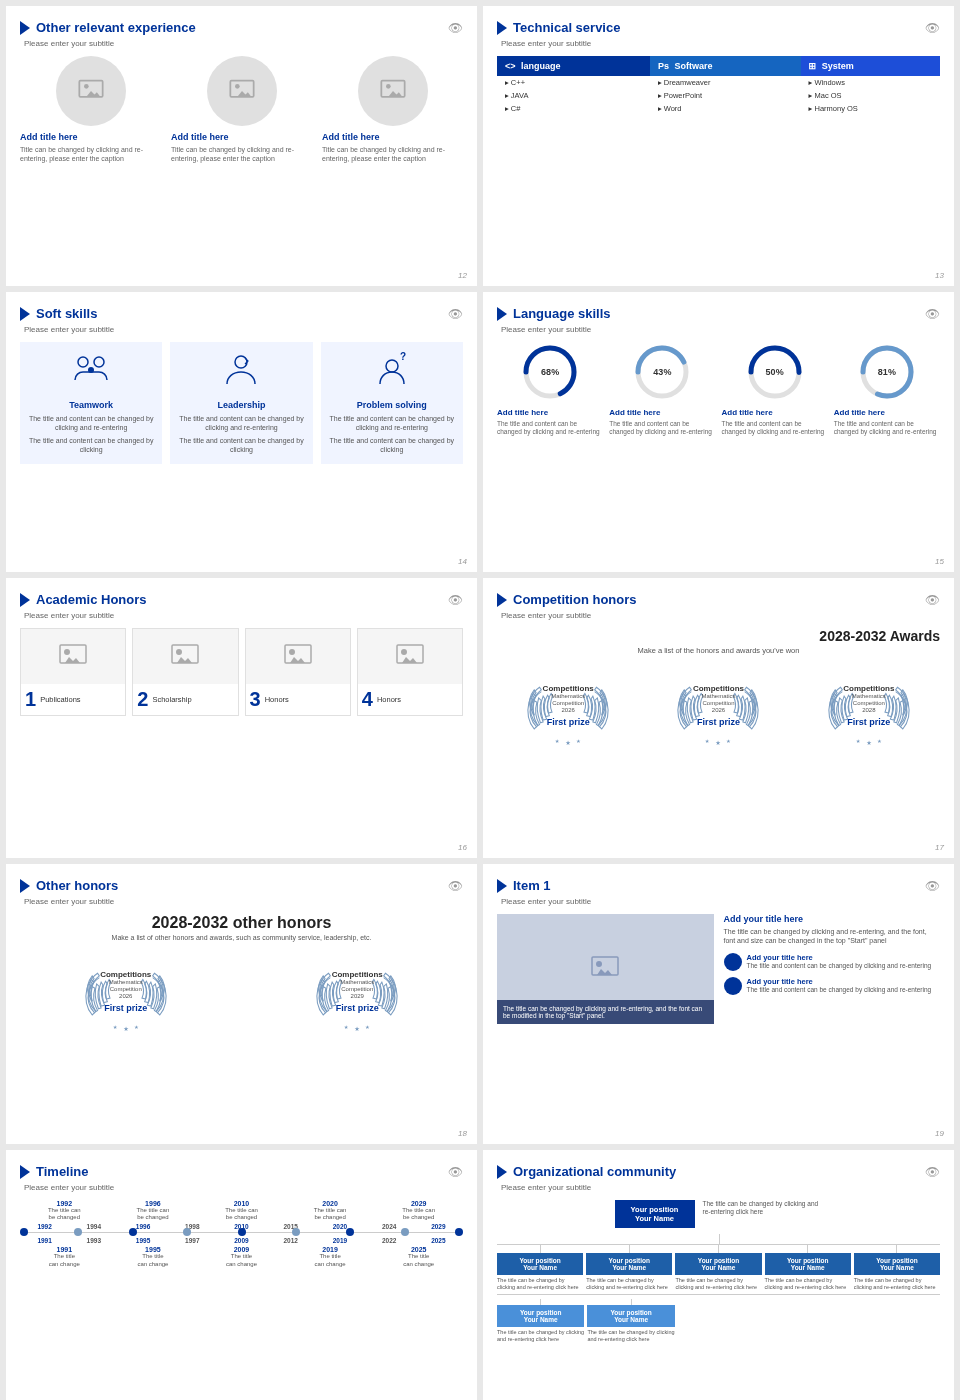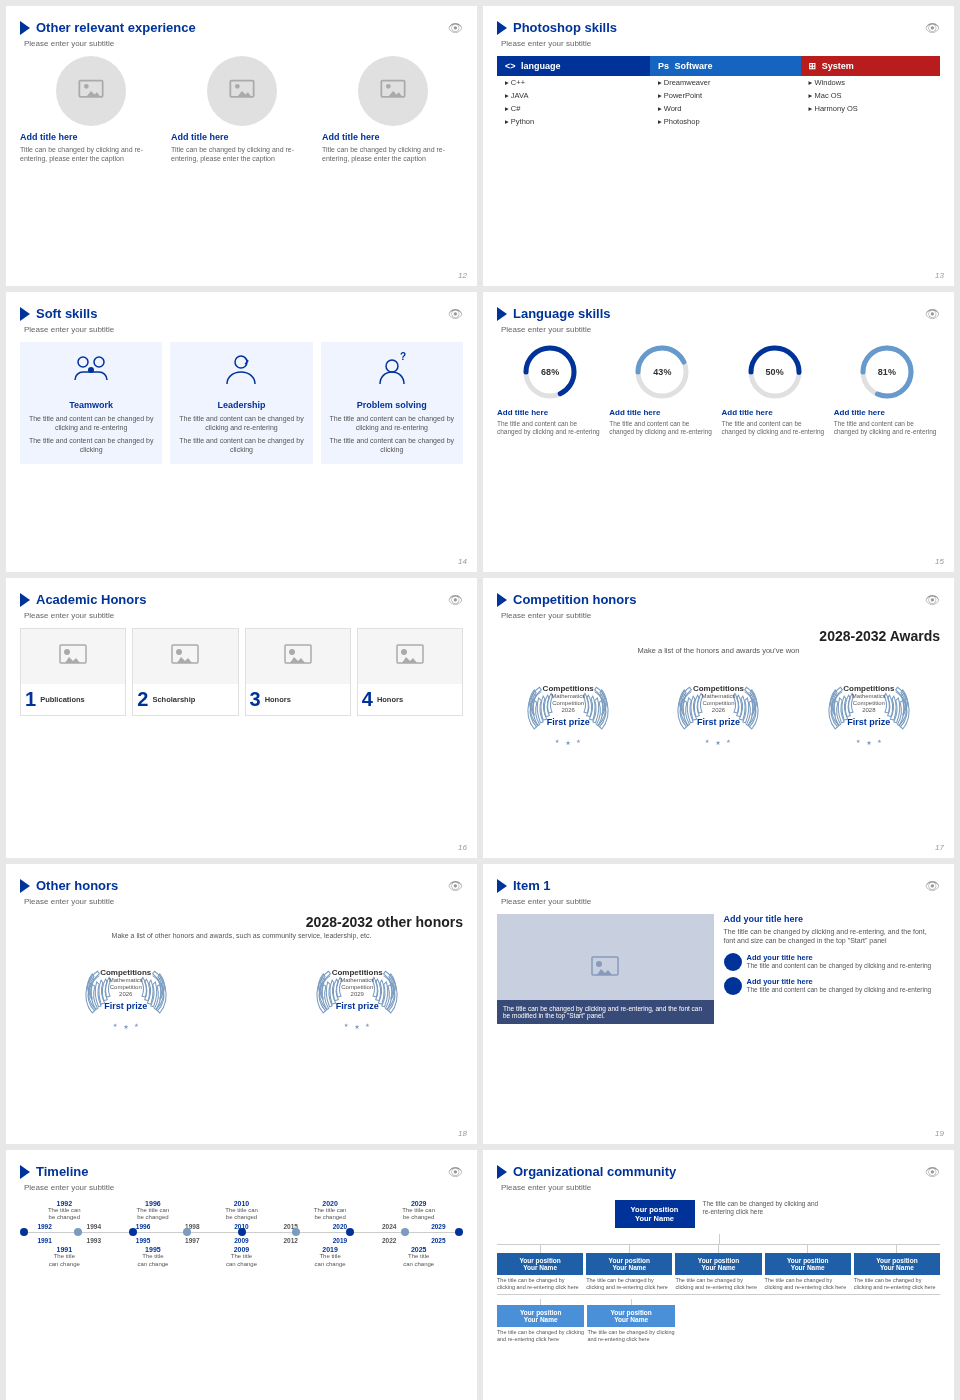--- a/index.html
+++ b/index.html
@@ -114,21 +114,21 @@
     
     .tech-table th {
       padding: 5px 8px;
       color: white;
       text-align: left;
       font-size: 9px;
     }
     
     .th-lang { background: #003399; }
     .th-soft { background: #1565c0; }
-    .th-sys { background: #b91c1c; }
+    .th-sys { background: #1d4ed8; }
     
     .th-icon {
       display: inline-block;
       margin-right: 3px;
     }
     
     .tech-table td {
       padding: 2px 8px;
       color: #333;
       vertical-align: top;
@@ -253,21 +253,20 @@
     .academic-num {
       font-size: 20px;
       font-weight: bold;
       color: #003399;
       margin-right: 4px;
     }
     
     .academic-text {
       font-size: 7.5px;
       color: #333;
-      font-weight: bold;
     }
     
     
     .comp-main-title {
       text-align: right;
       font-size: 14px;
       font-weight: bold;
       color: #222;
       margin: 8px 0 2px 0;
     }
@@ -323,22 +322,22 @@
     
     .award-prize {
       font-size: 9px;
       font-weight: bold;
       color: #003399;
       margin-top: 2px;
     }
     
     
     .other-main-title {
-      text-align: right;
-      font-size: 14px;
+      text-align: center;
+      font-size: 16px;
       font-weight: bold;
       color: #222;
       margin: 6px 0 2px 0;
     }
     
     .other-main-sub {
       text-align: center;
       font-size: 7px;
       color: #555;
       margin-bottom: 10px;
@@ -485,21 +484,21 @@
         <div class="exp-title">Add title here</div>
         <div class="exp-desc">Title can be changed by clicking and re-entering, please enter the caption</div>
       </div>
     </div>
     <div class="slide-number">12</div>
   </div>
 
   <div class="slide">
     <div class="slide-header">
       <div class="triangle"></div>
-      <span class="slide-title">Photoshop skills</span>
+      <span class="slide-title">Technical service</span>
       <span class="eye-icon">👁</span>
     </div>
     <div class="slide-subtitle">Please enter your subtitle</div>
     <table class="tech-table">
       <thead>
         <tr>
           <th class="th-lang">
             <span class="th-icon">&lt;&gt;</span>
             <span>language</span>
           </th>
@@ -522,25 +521,20 @@
         <tr>
           <td class="td-item">JAVA</td>
           <td class="td-item">PowerPoint</td>
           <td class="td-item">Mac OS</td>
         </tr>
         <tr>
           <td class="td-item">C#</td>
           <td class="td-item">Word</td>
           <td class="td-item">Harmony OS</td>
         </tr>
-        <tr>
-          <td class="td-item">Python</td>
-          <td class="td-item">Photoshop</td>
-          <td></td>
-        </tr>
       </tbody>
     </table>
     <div class="slide-number">13</div>
   </div>
 
   <div class="slide">
     <div class="slide-header">
       <div class="triangle"></div>
       <span class="slide-title">Soft skills</span>
       <span class="eye-icon">👁</span>

